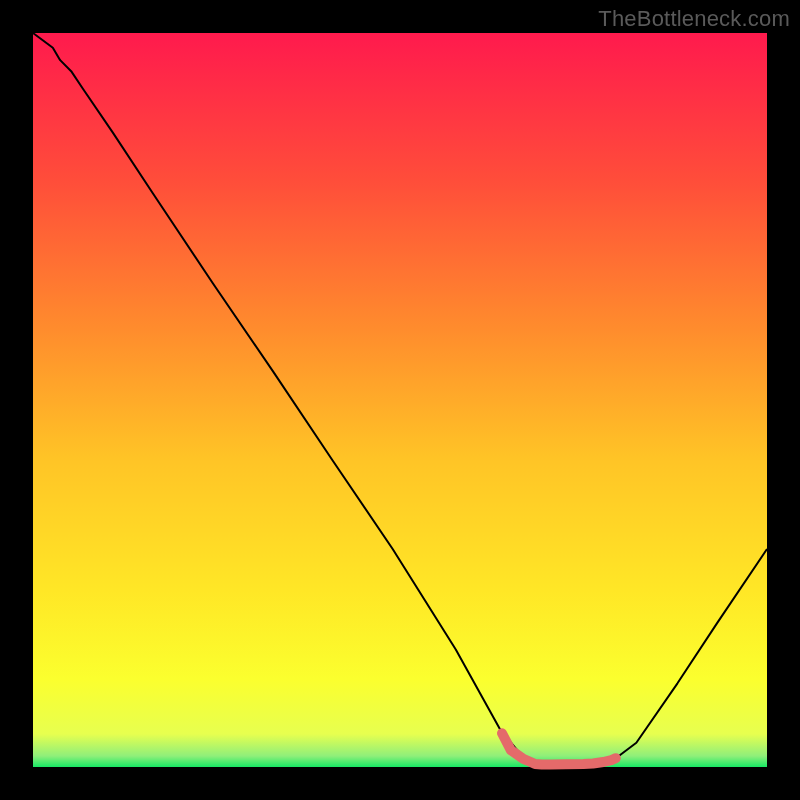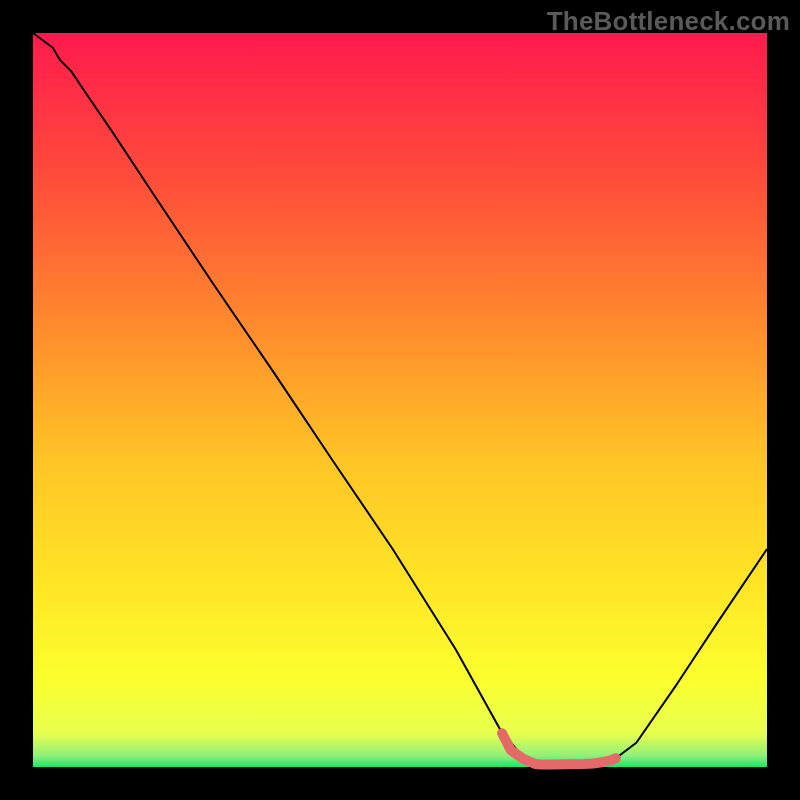--- a/index.html
+++ b/index.html
@@ -14,22 +14,22 @@
   .canvas {
     position: relative;
     width: 800px;
     height: 800px;
   }
   .watermark {
     position: absolute;
     top: 6px;
     right: 10px;
     color: #5a5a5a;
-    font-size: 26px;
-    font-weight: 700;
+    font-size: 22px;
+    font-weight: 400;
     letter-spacing: 0.2px;
     z-index: 5;
   }
   svg.plot {
     position: absolute;
     left: 0;
     top: 0;
     width: 800px;
     height: 800px;
   }

